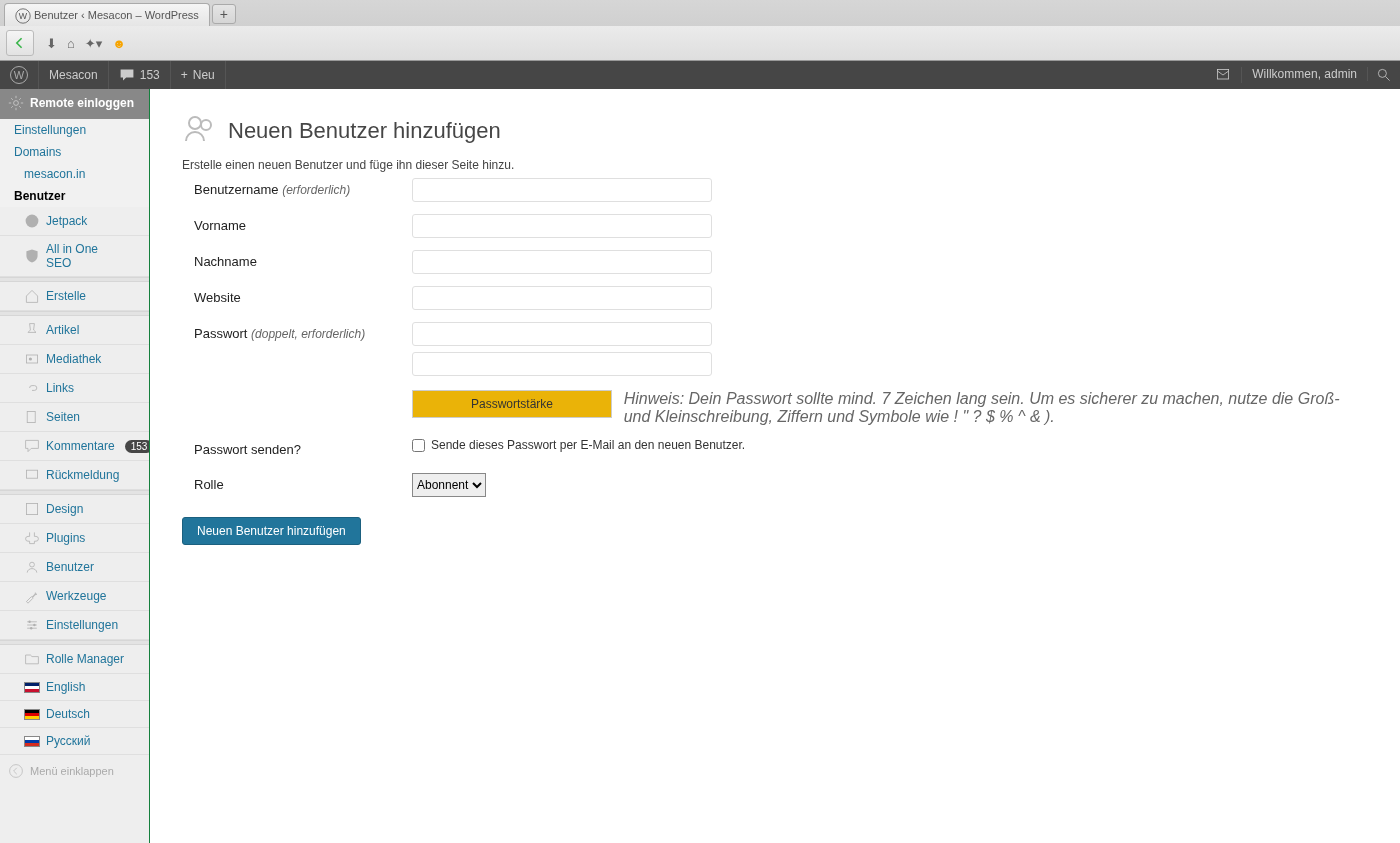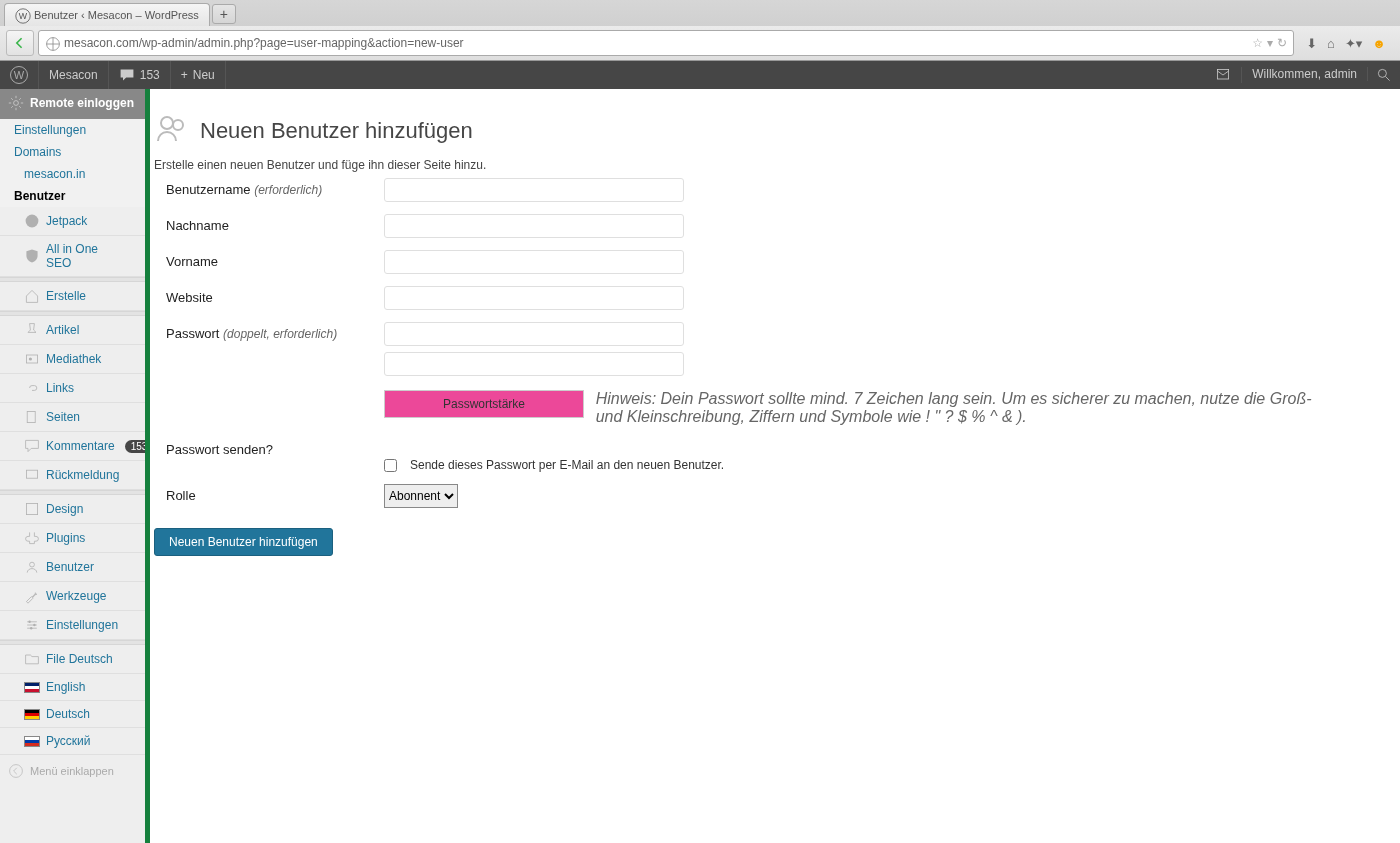--- a/index.html
+++ b/index.html
@@ -20,22 +20,22 @@
 .chrome-tail { display: flex; align-items: center; gap: 10px; padding: 0 8px; color: #666; }
 
 
 .wp-adminbar { height: 28px; background: #464646; color: #ddd; display: flex; align-items: center; font-size: 12px; }
 .wp-ab-item { padding: 0 10px; height: 100%; display: flex; align-items: center; gap: 5px; border-right: 1px solid #555; color: #ccc; cursor: pointer; }
 .wp-ab-right { margin-left: auto; display: flex; }
 .wp-logo { width: 18px; height: 18px; border: 1px solid #aaa; border-radius: 50%; display: inline-flex; align-items: center; justify-content: center; font-size: 11px; color: #aaa; }
 
 
 .wp-body { display: flex; height: calc(843px - 26px - 34px - 28px); }
-.wp-sidebar { width: 150px; background: #eee; border-right: 5px solid #15803d; overflow-y: auto; font-size: 12px; }
-.wp-content { flex: 1; padding: 10px 4px; overflow: auto; border-radius: 29px; }
+.wp-sidebar { width: 150px; background: #eee; border-right: 1px solid #15803d; overflow-y: auto; font-size: 12px; }
+.wp-content { flex: 1; padding: 10px 32px; overflow: auto; border-radius: 29px; }
 
 
 .menu-section { border-bottom: 1px solid #dfdfdf; }
 .menu-top { display: flex; align-items: center; gap: 6px; padding: 6px 24px; color: #21759b; cursor: pointer; }
 .menu-top.current { background: #888; color: #fff; position: relative; }
 .menu-top.current::after { content:""; position:absolute; right:-10px; top:50%; transform: translateY(-50%); border: 10px solid transparent; border-left-color:#888; }
 .menu-icon { width: 16px; height: 16px; display: inline-block; opacity: .6; }
 .submenu { background: #f1f1f1; }
 .submenu a { display: block; padding: 4px 8px 4px 14px; color: #21759b; text-decoration: none; font-size: 12px; }
 .submenu a.sub-current { color: #000; font-weight: bold; }
@@ -49,23 +49,23 @@
 
 
 .page-header { display: flex; align-items: center; gap: 10px; margin: 12px 0 8px; }
 .page-header h2 { font-size: 22px; font-weight: normal; color: #464646; }
 .desc { font-size: 12px; color: #444; }
 .form-table { width: 100%; border-collapse: collapse; }
 .form-table th { text-align: left; vertical-align: top; width: 220px; padding: 10px 10px 10px 12px; font-weight: normal; font-size: 13px; color: #222; }
 .form-table td { padding: 6px 10px; vertical-align: top; }
 .req { color: #666; font-style: italic; font-size: 12px; }
 .text-input { width: 300px; height: 24px; border: 1px solid #dfdfdf; background: #fff; border-radius: 3px; padding: 2px 5px; font-size: 13px; }
-.pw-strength { width: 200px; height: 28px; border: 1px solid #ccc; background: #ec4899; display: inline-flex; align-items: center; justify-content: center; font-size: 12px; color: #333; }
+.pw-strength { width: 200px; height: 28px; border: 1px solid #ccc; background: #eab308; display: inline-flex; align-items: center; justify-content: center; font-size: 12px; color: #333; }
 .hint { font-style: italic; font-size: 16px; color: #666; max-width: 730px; display: inline-block; vertical-align: top; margin-left: 8px; }
-.checkbox-row { display: flex; align-items: center; gap: 13px; font-size: 12px; margin-top: 20px; }
+.checkbox-row { display: flex; align-items: center; gap: 6px; font-size: 12px; }
 select.role-select { height: 24px; border: 1px solid #888; background: #eee; font-size: 12px; }
 .button-primary { background: #21759b; border: 1px solid #1b607f; color: #fff; padding: 6px 14px; font-size: 12px; border-radius: 3px; cursor: pointer; margin-top: 14px; }
 
 
 .svg-icon { width: 16px; height: 16px; display: inline-block; vertical-align: middle; }
 </style>
 </head>
 <body>
 
 <div class="browser-chrome">
@@ -80,34 +80,20 @@
       <span>Benutzer ‹ Mesacon – WordPress</span>
     </div>
     <div class="new-tab">+</div>
   </div>
   <div class="nav-bar">
     <div class="nav-btn">
       <svg class="svg-icon" viewBox="0 0 20 20">
           <path d="M12 4 L6 10 L12 16" fill="none" stroke="#39b54a" stroke-width="2"></path>
         </svg>
     </div>
-    <div class="url-bar">
-      <span class="url-globe">
-        <svg class="svg-icon" viewBox="0 0 20 20">
-            <circle cx="10" cy="10" r="8" fill="none" stroke="#888"></circle>
-            <path d="M2 10h16M10 2v16" stroke="#888" fill="none"></path>
-          </svg>
-      </span>
-      <span>mesacon.com/wp-admin/admin.php?page=user-mapping&amp;action=new-user</span>
-      <span class="url-tail">
-        <span>☆</span>
-        <span>▾</span>
-        <span>↻</span>
-      </span>
-    </div>
     <div class="chrome-tail">
       <span>⬇</span>
       <span>⌂</span>
       <span>✦▾</span>
       <span style="color:#f7a400">☻</span>
     </div>
   </div>
 </div>
 
 <div class="wp-adminbar">
@@ -287,21 +273,21 @@
             </svg></span>
           <span>Einstellungen</span>
         </div>
       </div>
     <div class="menu-sep"></div>
     <div class="menu-section">
         <div class="menu-top">
           <span class="menu-icon"><svg class="svg-icon" viewBox="0 0 20 20">
               <path d="M2 5h6l2 2h8v9H2z" fill="none" stroke="#888"></path>
             </svg></span>
-          <span>File Deutsch</span>
+          <span>Rolle Manager</span>
         </div>
       </div>
     <div class="menu-section">
         <div class="menu-top">
           <span class="flag flag-en"></span>
           <span>English</span>
         </div>
       </div>
     <div class="menu-section">
         <div class="menu-top">
@@ -339,25 +325,25 @@
     </div>
     <p class="desc">Erstelle einen neuen Benutzer und füge ihn dieser Seite hinzu.</p>
 
     <table class="form-table">
       <tbody>
           <tr>
         <th><span>Benutzername</span> <span class="req">(erforderlich)</span></th>
         <td><input class="text-input" type="text" style=""></td>
       </tr>
       <tr>
+        <th><span>Vorname</span></th>
+        <td><input class="text-input" type="text" style=""></td>
+      </tr>
+      <tr>
         <th><span>Nachname</span></th>
-        <td><input class="text-input" type="text" style=""></td>
-      </tr>
-      <tr>
-        <th><span>Vorname</span></th>
         <td><input class="text-input" type="text" style=""></td>
       </tr>
       <tr>
         <th><span>Website</span></th>
         <td><input class="text-input" type="text" style=""></td>
       </tr>
       <tr>
         <th><span>Passwort</span> <span class="req">(doppelt, erforderlich)</span></th>
         <td>
           <input class="text-input" type="password" style=""><br>

